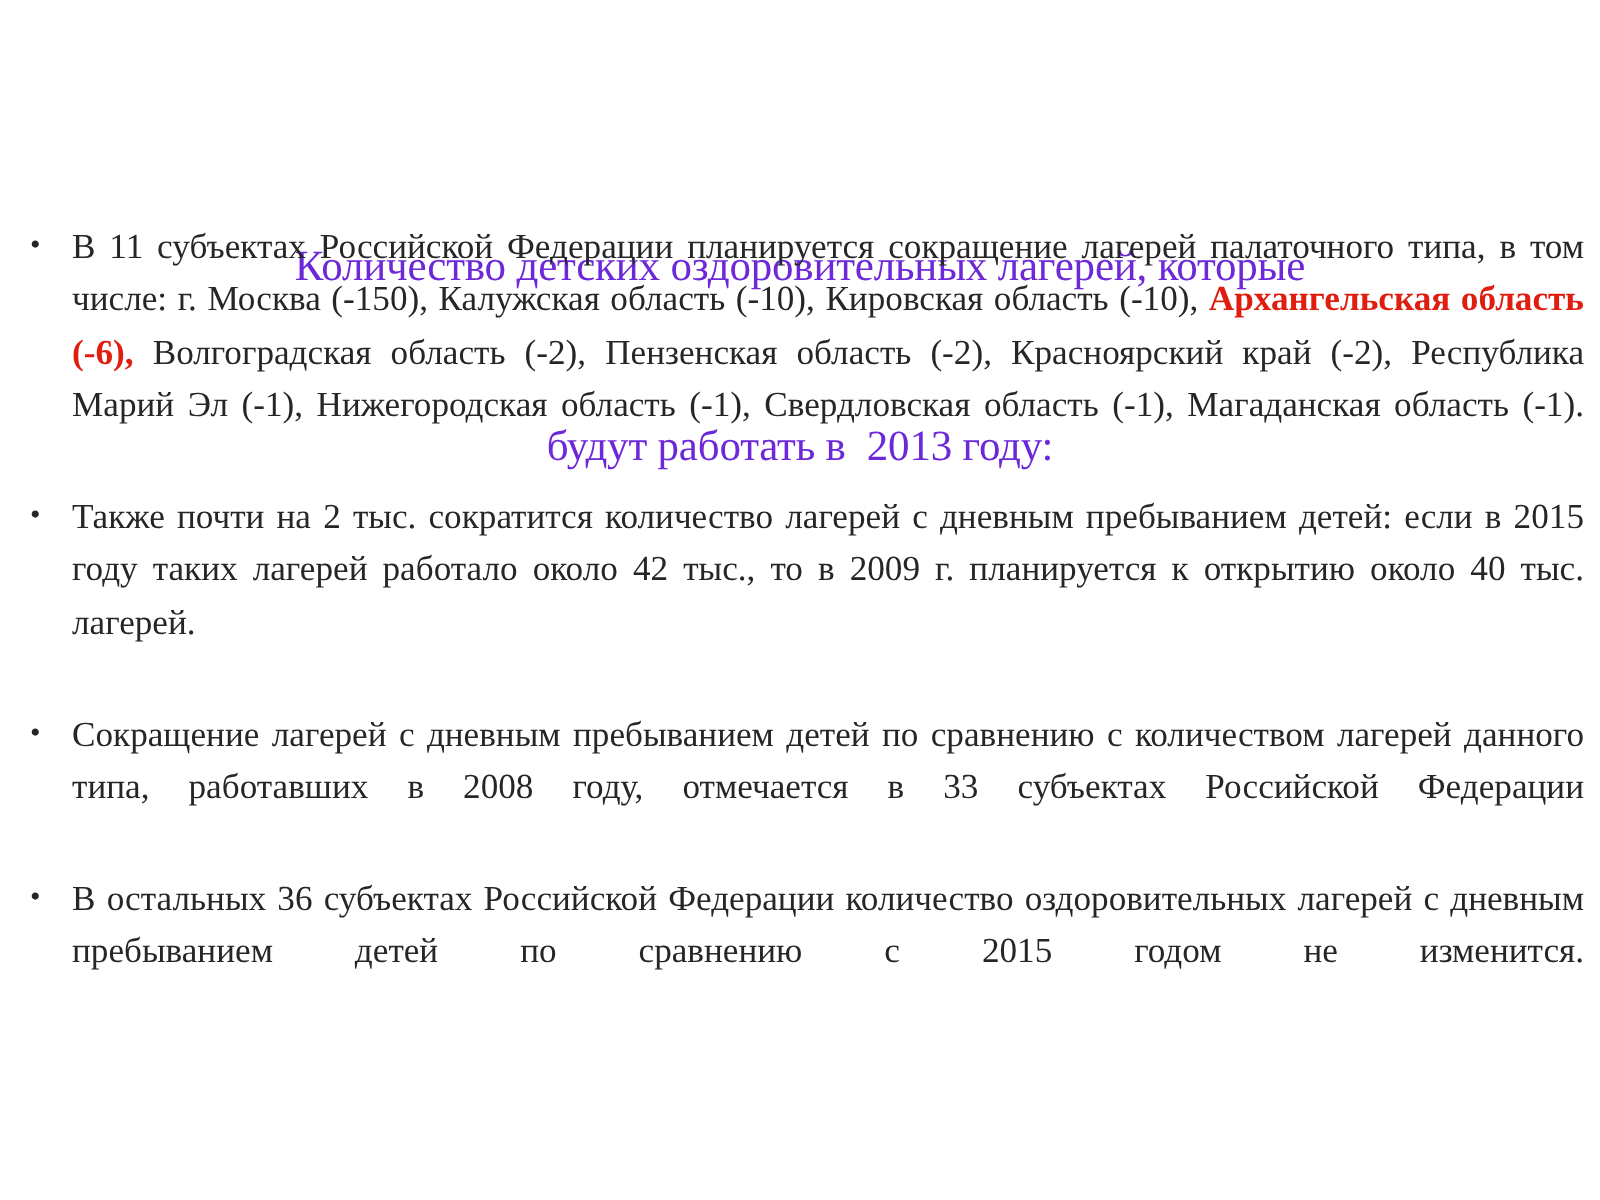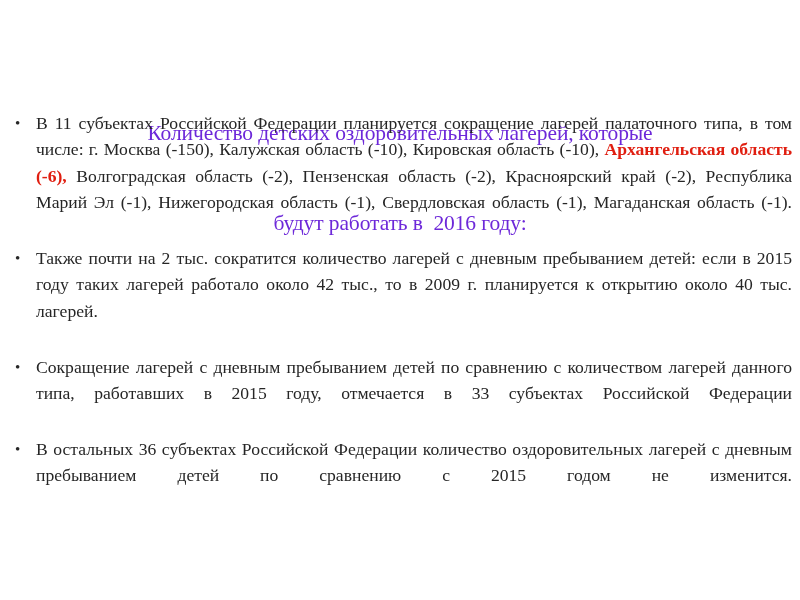--- a/index.html
+++ b/index.html
@@ -90,38 +90,38 @@
     font-weight: bold;
   }
 </style>
 </head>
 <body>
 
 <div class="slide">
 
   <div class="slide-title">
     <span class="title-line">Количество детских оздоровительных лагерей, которые</span>
-    <span class="title-line">будут работать в  2016 году:</span>
+    <span class="title-line">будут работать в  2013 году:</span>
   </div>
 
   <div class="body-block">
 
     <div class="bullet-item">
       <span class="bullet-marker">•</span>
       <span class="bullet-text"><span>В 11 субъектах Российской Федерации планируется сокращение лагерей палаточного типа, в том числе: г. Москва (-150), Калужская область (-10), Кировская область (-10), </span><span class="hl-red">Архангельская область (-6),</span><span> Волгоградская область (-2), Пензенская область (-2), Красноярский край (-2), Республика Марий Эл (-1), Нижегородская область (-1), Свердловская область (-1), Магаданская область (-1).</span></span>
     </div>
 
     <div class="bullet-item">
       <span class="bullet-marker">•</span>
       <span class="bullet-text">Также почти на 2 тыс. сократится количество лагерей с дневным пребыванием детей: если в 2015 году таких лагерей работало около 42 тыс., то в 2009 г. планируется к открытию около 40 тыс. лагерей.</span>
     </div>
 
     <div class="bullet-item">
       <span class="bullet-marker">•</span>
-      <span class="bullet-text">Сокращение лагерей с дневным пребыванием детей по сравнению с количеством лагерей данного типа, работавших в 2015 году, отмечается в 33 субъектах Российской Федерации</span>
+      <span class="bullet-text">Сокращение лагерей с дневным пребыванием детей по сравнению с количеством лагерей данного типа, работавших в 2008 году, отмечается в 33 субъектах Российской Федерации</span>
     </div>
 
     <div class="bullet-item">
       <span class="bullet-marker">•</span>
       <span class="bullet-text">В остальных 36 субъектах Российской Федерации количество оздоровительных лагерей с дневным пребыванием детей по сравнению с 2015 годом не изменится.</span>
     </div>
 
   </div>
 
 </div>

